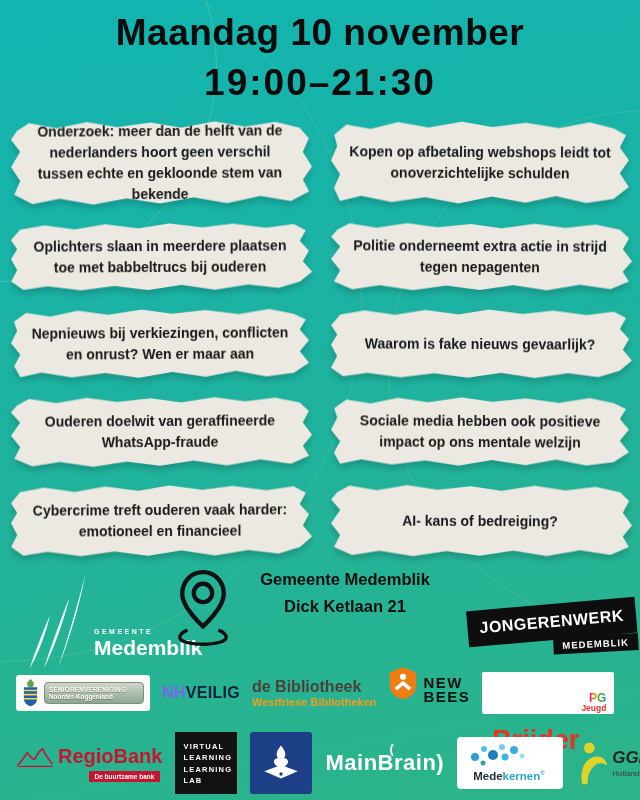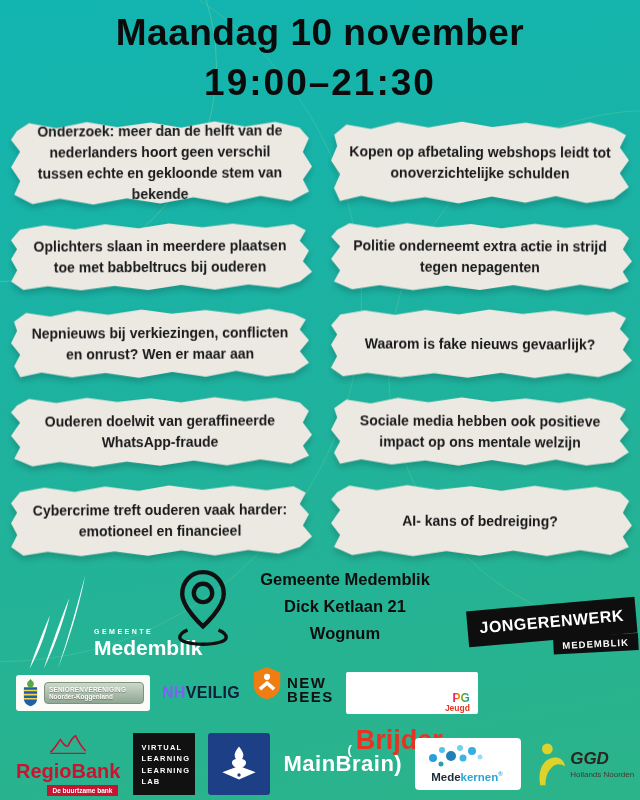--- a/index.html
+++ b/index.html
@@ -58,21 +58,21 @@
   .nb-icon{transform:translateY(-10px);}
   .nb-txt{font-weight:900;font-size:15px;line-height:.95;color:#101010;letter-spacing:1.5px;}
   .bri{background:#fff;border-radius:2px;padding:0 8px 2px 10px;display:flex;align-items:flex-start;
     gap:2px;height:42px;box-sizing:border-box;flex:none;}
   .bri-name{color:#e63323;font-weight:800;font-size:27px;line-height:40px;margin-top:48px;}
   .bri-pg{display:flex;flex-direction:column;align-items:flex-end;padding-top:19px;}
   .pg{font-weight:800;font-size:12px;background:linear-gradient(90deg,#e6007e,#f39200,#3aaa35,#009fe3);
     -webkit-background-clip:text;background-clip:text;color:transparent;}
   .jeugd{color:#e63323;font-size:8.5px;font-weight:700;margin-top:-2px;}
   .rb{display:flex;flex-direction:column;flex:none;}
-  .rb-top{display:flex;align-items:center;gap:4px;flex-direction:column;}
+  .rb-top{display:flex;align-items:center;gap:4px;}
   .rb-name{font-size:20px;font-weight:700;color:#c81430;}
   .rb-badge{font-size:6.5px;background:#c81430;color:#fff;padding:2px 6px;margin:2px 2px 0 auto;font-weight:700;}
   .vr{background:#111;color:#fff;width:62px;height:62px;box-sizing:border-box;padding:9px 0 0 8px;
     font-size:7.5px;font-weight:700;letter-spacing:1.2px;line-height:1.5;flex:none;}
   .pol{width:62px;height:62px;background:#1d3f86;border-radius:3px;display:flex;align-items:center;
     justify-content:center;flex:none;}
   .mb{color:#fff;font-weight:800;font-size:22px;position:relative;flex:none;letter-spacing:.5px;}
   .mb-acc{position:absolute;top:-9px;left:54%;font-size:13px;font-weight:700;}
   .mk{background:#fff;border-radius:4px;width:106px;height:52px;position:relative;box-sizing:border-box;flex:none;}
   .mk-txt{position:absolute;bottom:7px;left:16px;font-size:11.5px;font-weight:700;color:#1c2b36;}
@@ -145,21 +145,20 @@
     <svg width="58" height="80" viewBox="0 0 60 82">
       <path d="M30 6 C17 6 8.5 16.5 8.5 28.5 C8.5 43 30 62 30 62 C30 62 51.5 43 51.5 28.5 C51.5 16.5 43 6 30 6 Z" fill="none" stroke="#101010" stroke-width="4.5"></path>
       <circle cx="30" cy="27.5" r="9.5" fill="none" stroke="#101010" stroke-width="4.5"></circle>
       <path d="M14 66 C9 68 6 71 6 73.5 C6 77.5 16.5 80.5 30 80.5 C43.5 80.5 54 77.5 54 73.5 C54 71 51 68 46 66" fill="none" stroke="#101010" stroke-width="3.5"></path>
     </svg>
   </div>
 
   <div class="address">
     <div>Gemeente Medemblik</div>
     <div>Dick Ketlaan 21</div>
-    <div>Wognum</div>
   </div>
 
   <div class="jw">
     <div class="jw-main">JONGERENWERK</div>
     <div class="jw-sub">MEDEMBLIK</div>
   </div>
 
   <div class="row1">
 
     <div class="sen">
@@ -172,20 +171,24 @@
       <div class="sen-pill">
         <div class="sen-l1">SENIORENVERENIGING</div>
         <div class="sen-l2">Noorder-Koggenland</div>
       </div>
     </div>
 
     <div class="nhv">
       <span class="nh">NH</span><span class="veilig">VEILIG</span>
     </div>
 
+    <div class="bib">
+      <div class="bib1">de Bibliotheek</div>
+      <div class="bib2">Westfriese Bibliotheken</div>
+    </div>
 
     <div class="nb">
       <svg class="nb-icon" width="30" height="34" viewBox="0 0 34 38">
         <path d="M17 1 L32 7 V21 C32 31 25 35.5 17 37.5 C9 35.5 2 31 2 21 V7 Z" fill="#f07d12"></path>
         <circle cx="17" cy="12" r="3.5" fill="#fff"></circle>
         <path d="M9 26 L17 19 L25 26" stroke="#fff" stroke-width="4" fill="none"></path>
       </svg>
       <div class="nb-txt">
         <div>NEW</div>
         <div>BEES</div>

